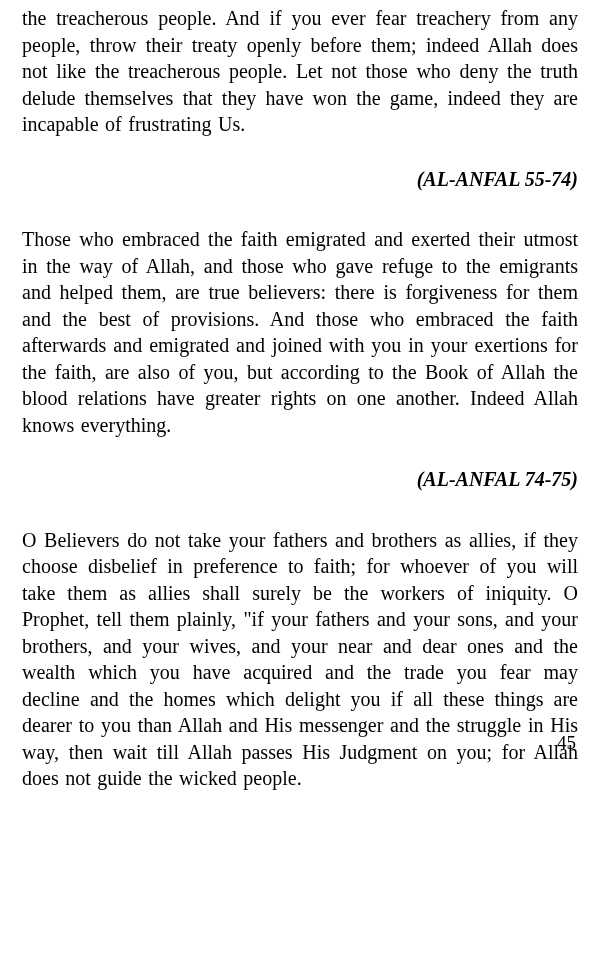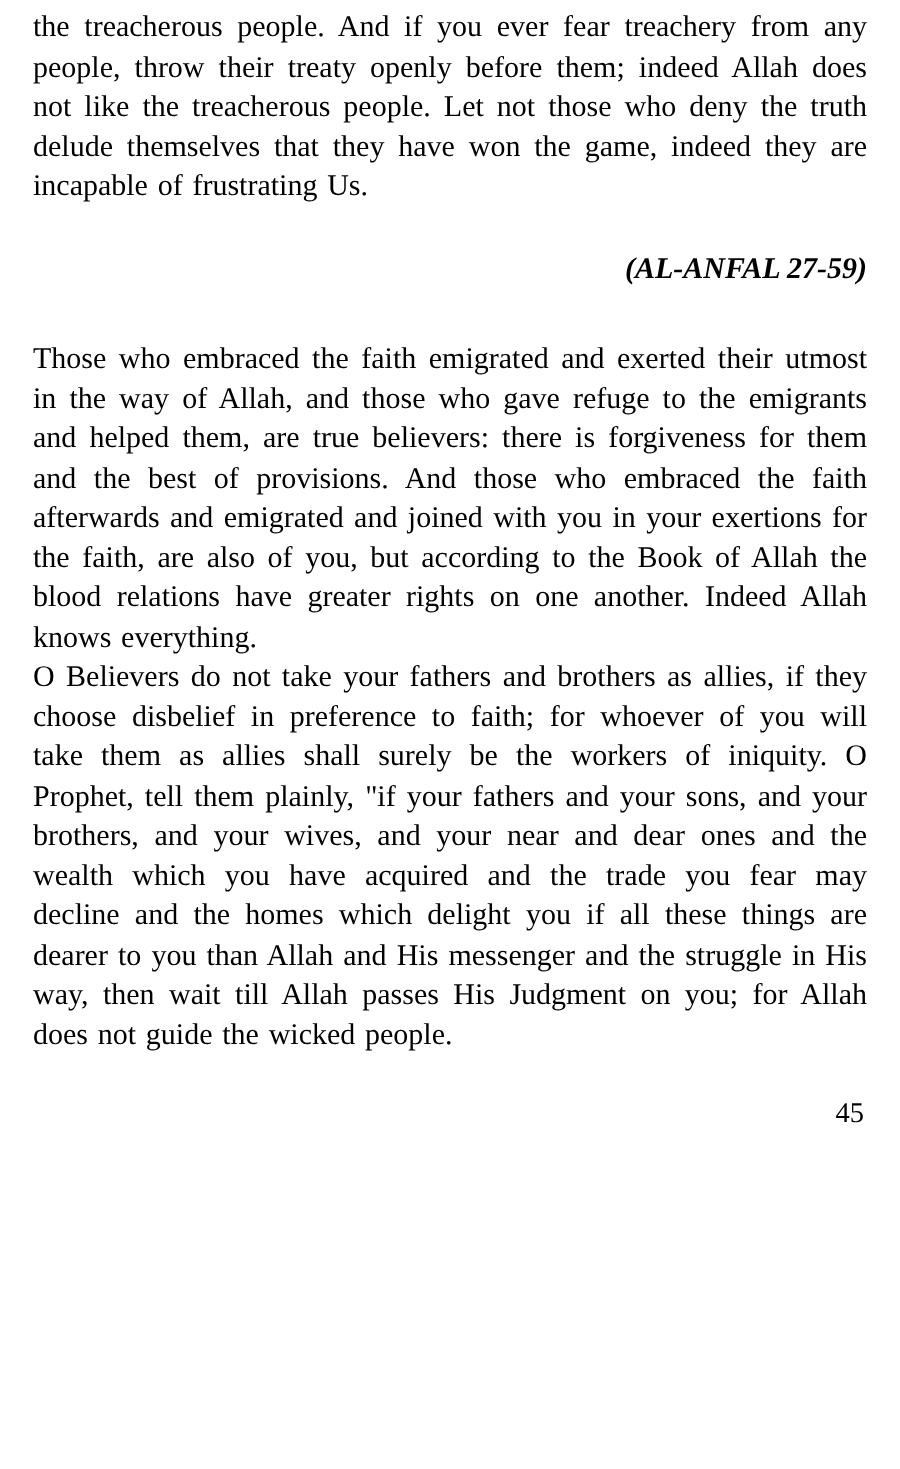--- a/index.html
+++ b/index.html
@@ -45,22 +45,23 @@
     line-height: 22px;
     text-align: right;
   }
 </style>
 </head>
 <body>
 
 <div class="page">
   <p class="body-text">the treacherous people. And if you ever fear treachery from any people, throw their treaty openly before them; indeed Allah does not like the treacherous people. Let not those who deny the truth delude themselves that they have won the game, indeed they are incapable of frustrating Us.</p>
 
-  <p class="citation">(AL-ANFAL 27-59)</p>
+  <p class="citation">(AL-ANFAL 55-74)</p>
 
   <p class="body-text">Those who embraced the faith emigrated and exerted their utmost in the way of Allah, and those who gave refuge to the emigrants and helped them, are true believers: there is forgiveness for them and the best of provisions. And those who embraced the faith afterwards and emigrated and joined with you in your exertions for the faith, are also of you, but according to the Book of Allah the blood relations have greater rights on one another. Indeed Allah knows everything.</p>
 
+  <p class="citation">(AL-ANFAL 74-75)</p>
 
   <p class="body-text">O Believers do not take your fathers and brothers as allies, if they choose disbelief in preference to faith; for whoever of you will take them as allies shall surely be the workers of iniquity. O Prophet, tell them plainly, "if your fathers and your sons, and your brothers, and your wives, and your near and dear ones and the wealth which you have acquired and the trade you fear may decline and the homes which delight you if all these things are dearer to you than Allah and His messenger and the struggle in His way, then wait till Allah passes His Judgment on you; for Allah does not guide the wicked people.</p>
 
 
   <div class="page-number">45</div>
 </div>
 
 </body></html>

